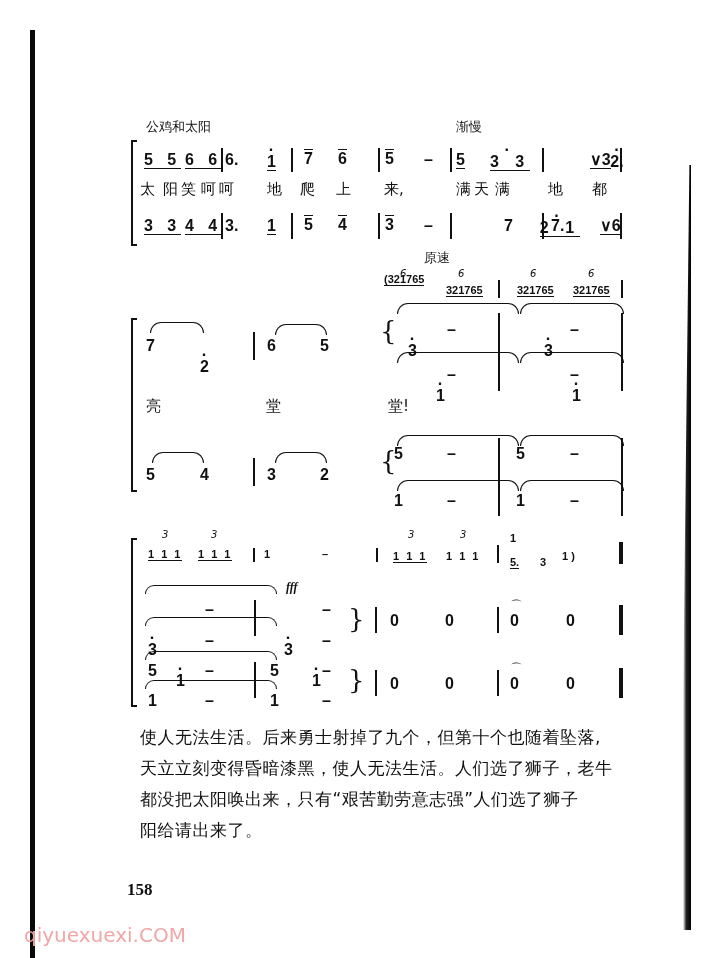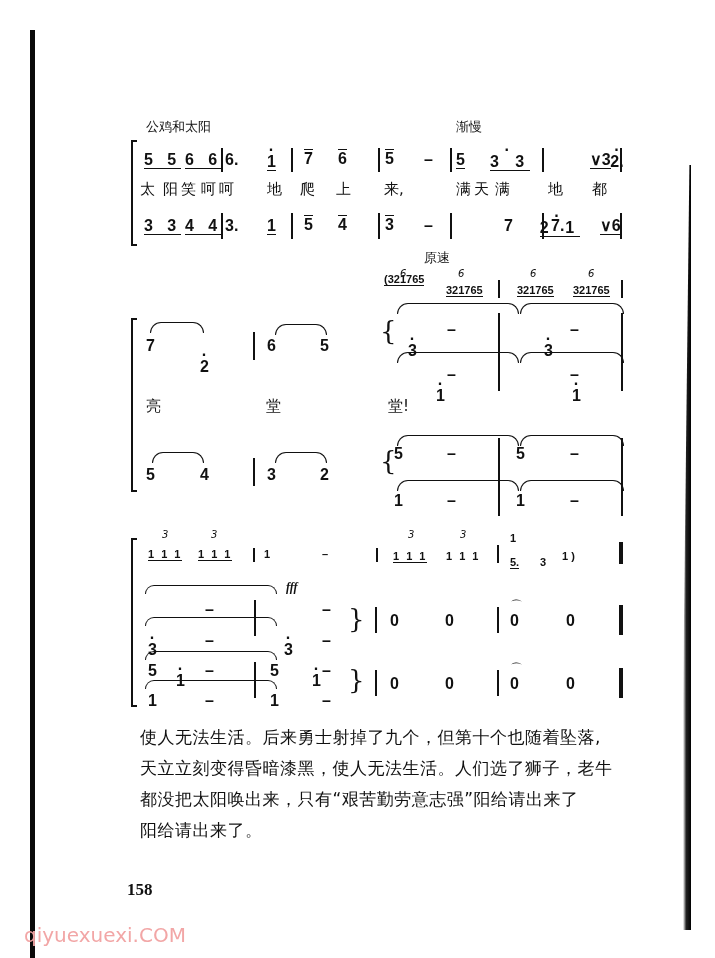--- a/index.html
+++ b/index.html
@@ -248,19 +248,19 @@
     <div class="slur" style="left:145px; top:680px; width:130px; height:8px;"></div>
     <span class="abs n" style="left:148px; top:693px;">1</span>
     <span class="abs n" style="left:205px; top:693px;">–</span>
     <span class="abs n" style="left:270px; top:693px;">1</span>
     <span class="abs n" style="left:322px; top:693px;">–</span>
   </div>
 
   <div class="abs prose" style="left:140px; top:722px;">
     <div>使人无法生活。后来勇士射掉了九个，但第十个也随着坠落,</div>
     <div>天立立刻变得昏暗漆黑，使人无法生活。人们选了狮子，老牛</div>
-    <div>都没把太阳唤出来，只有“艰苦勤劳意志强”阳给请出来了</div>
+    <div>都没把太阳唤出来，只有“艰苦勤劳意志强”人们选了狮子</div>
     <div>阳给请出来了。</div>
   </div>
 
   <span class="abs pnum" style="left:127px; top:880px;">158</span>
   <span class="abs wm" style="left:24px; top:923px;">qiyuexuexi.COM</span>
 </div>
 
 </body></html>

